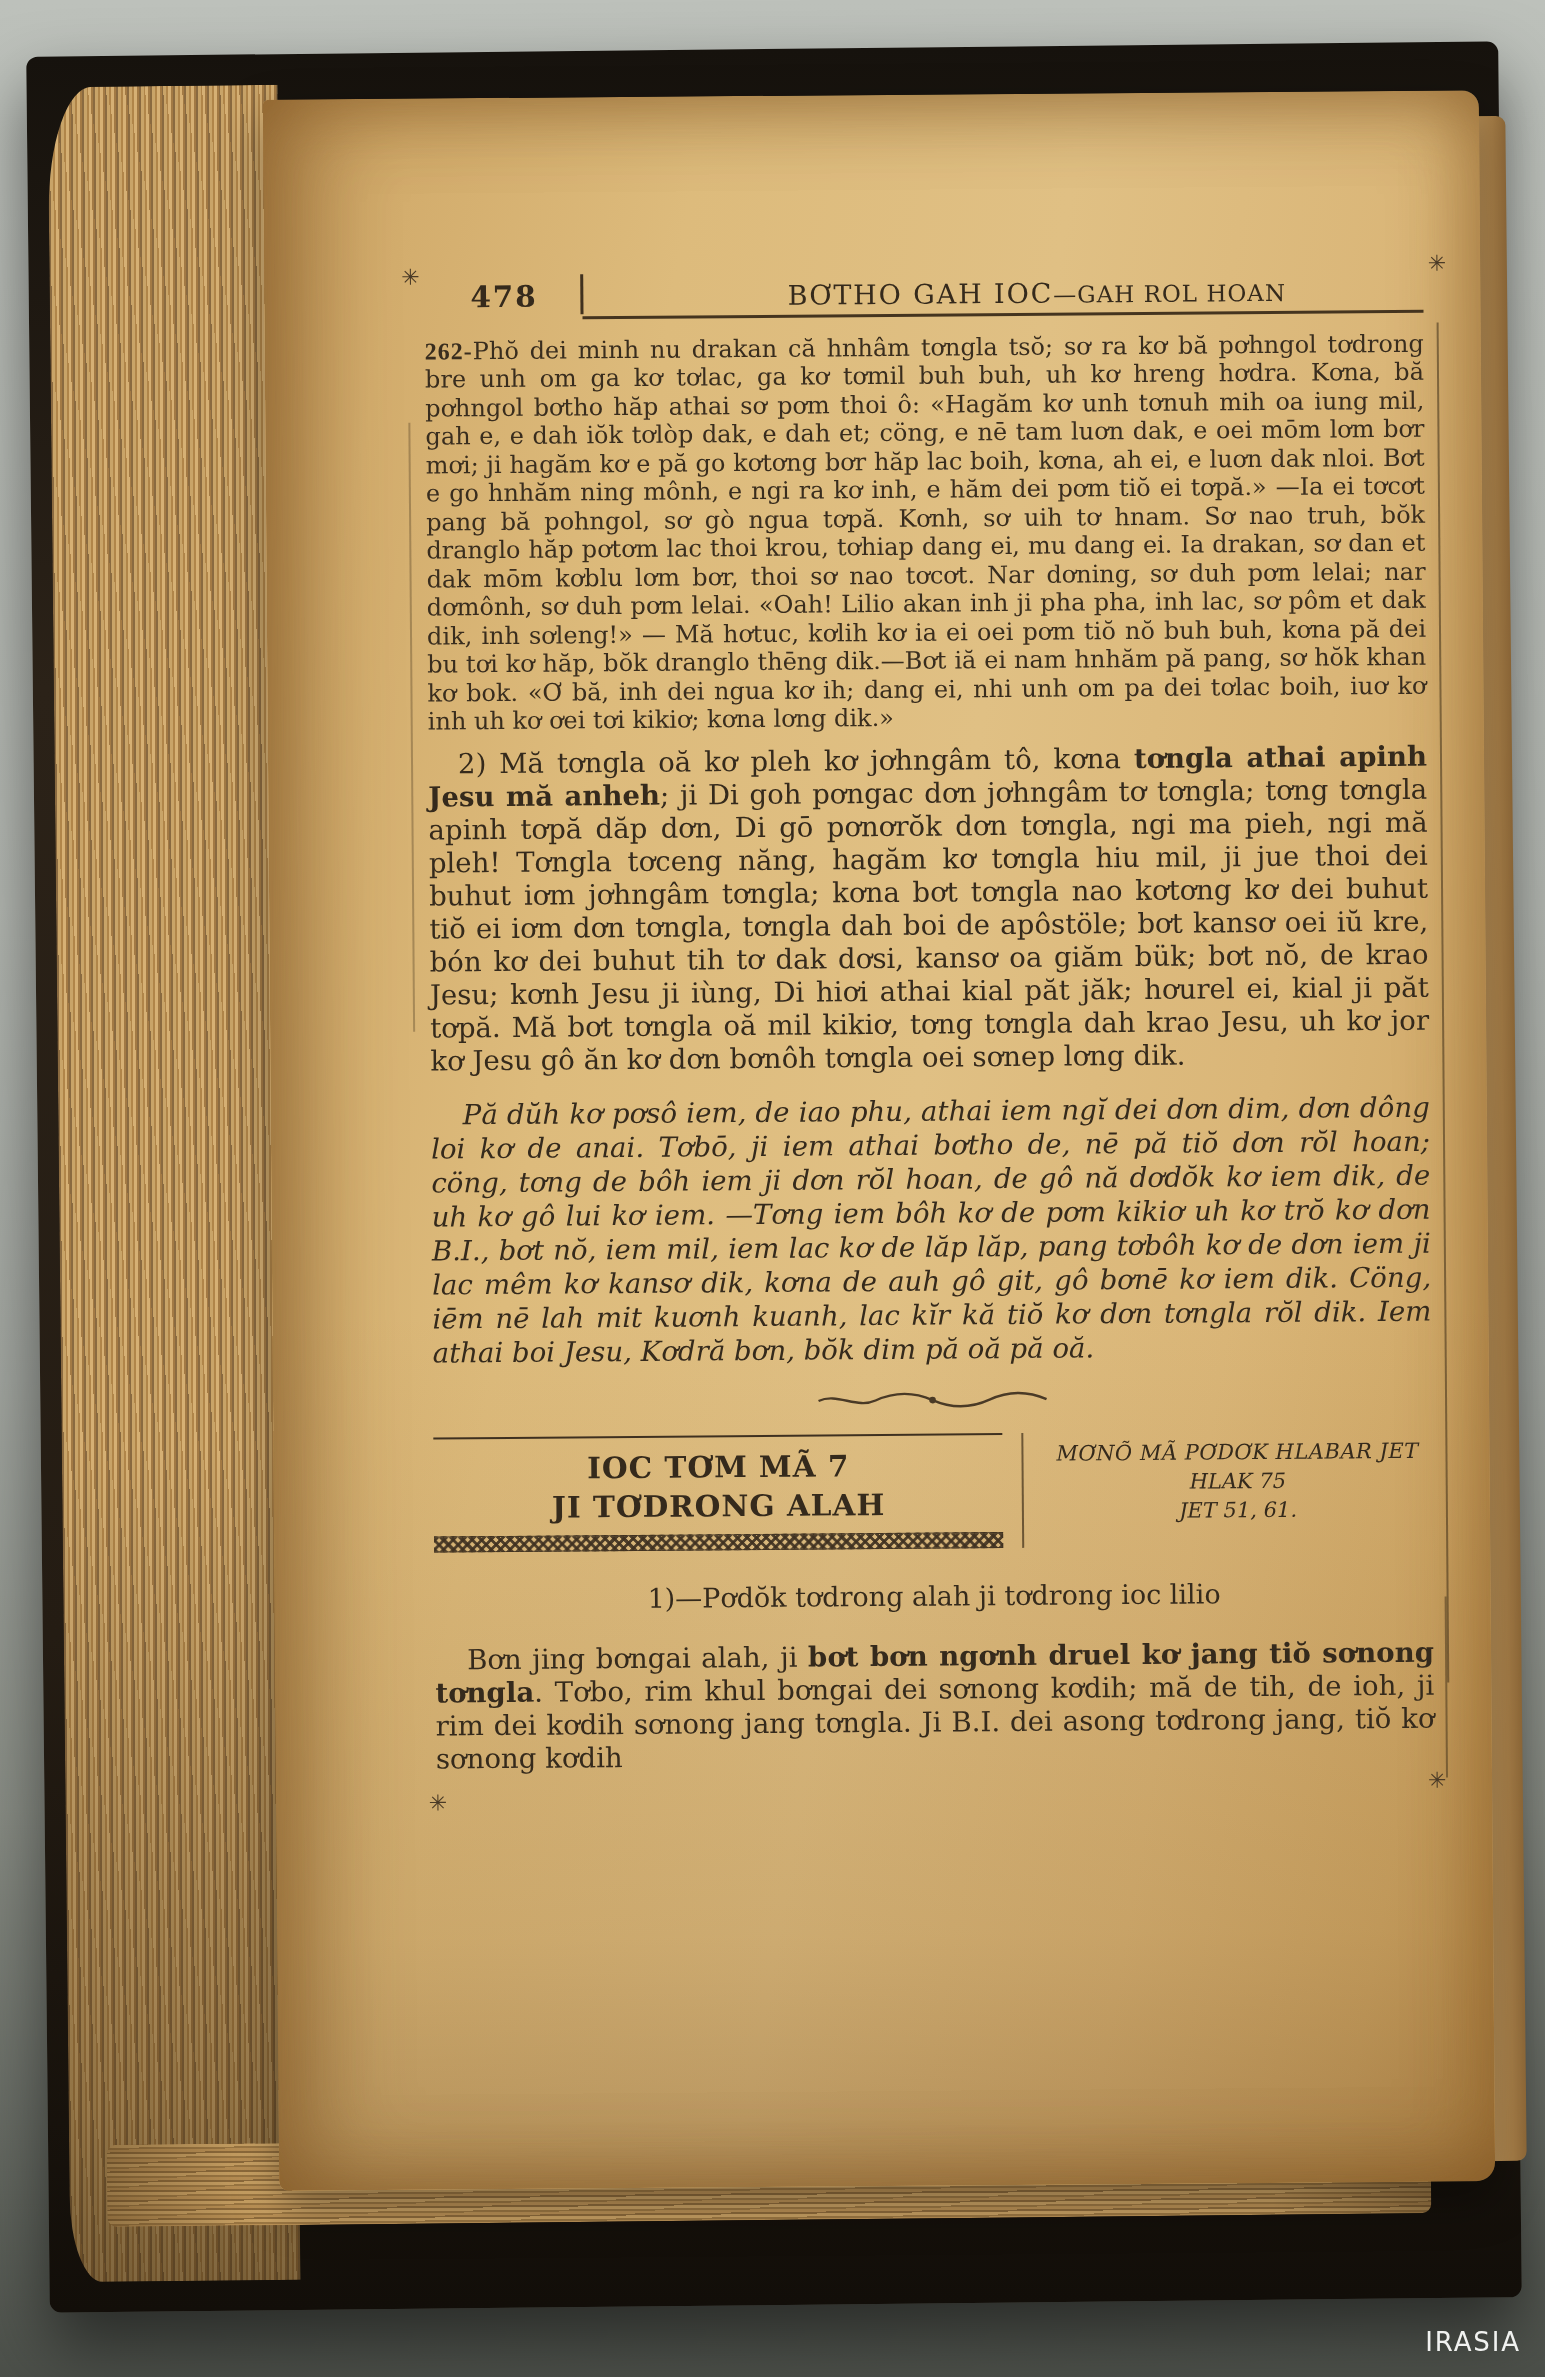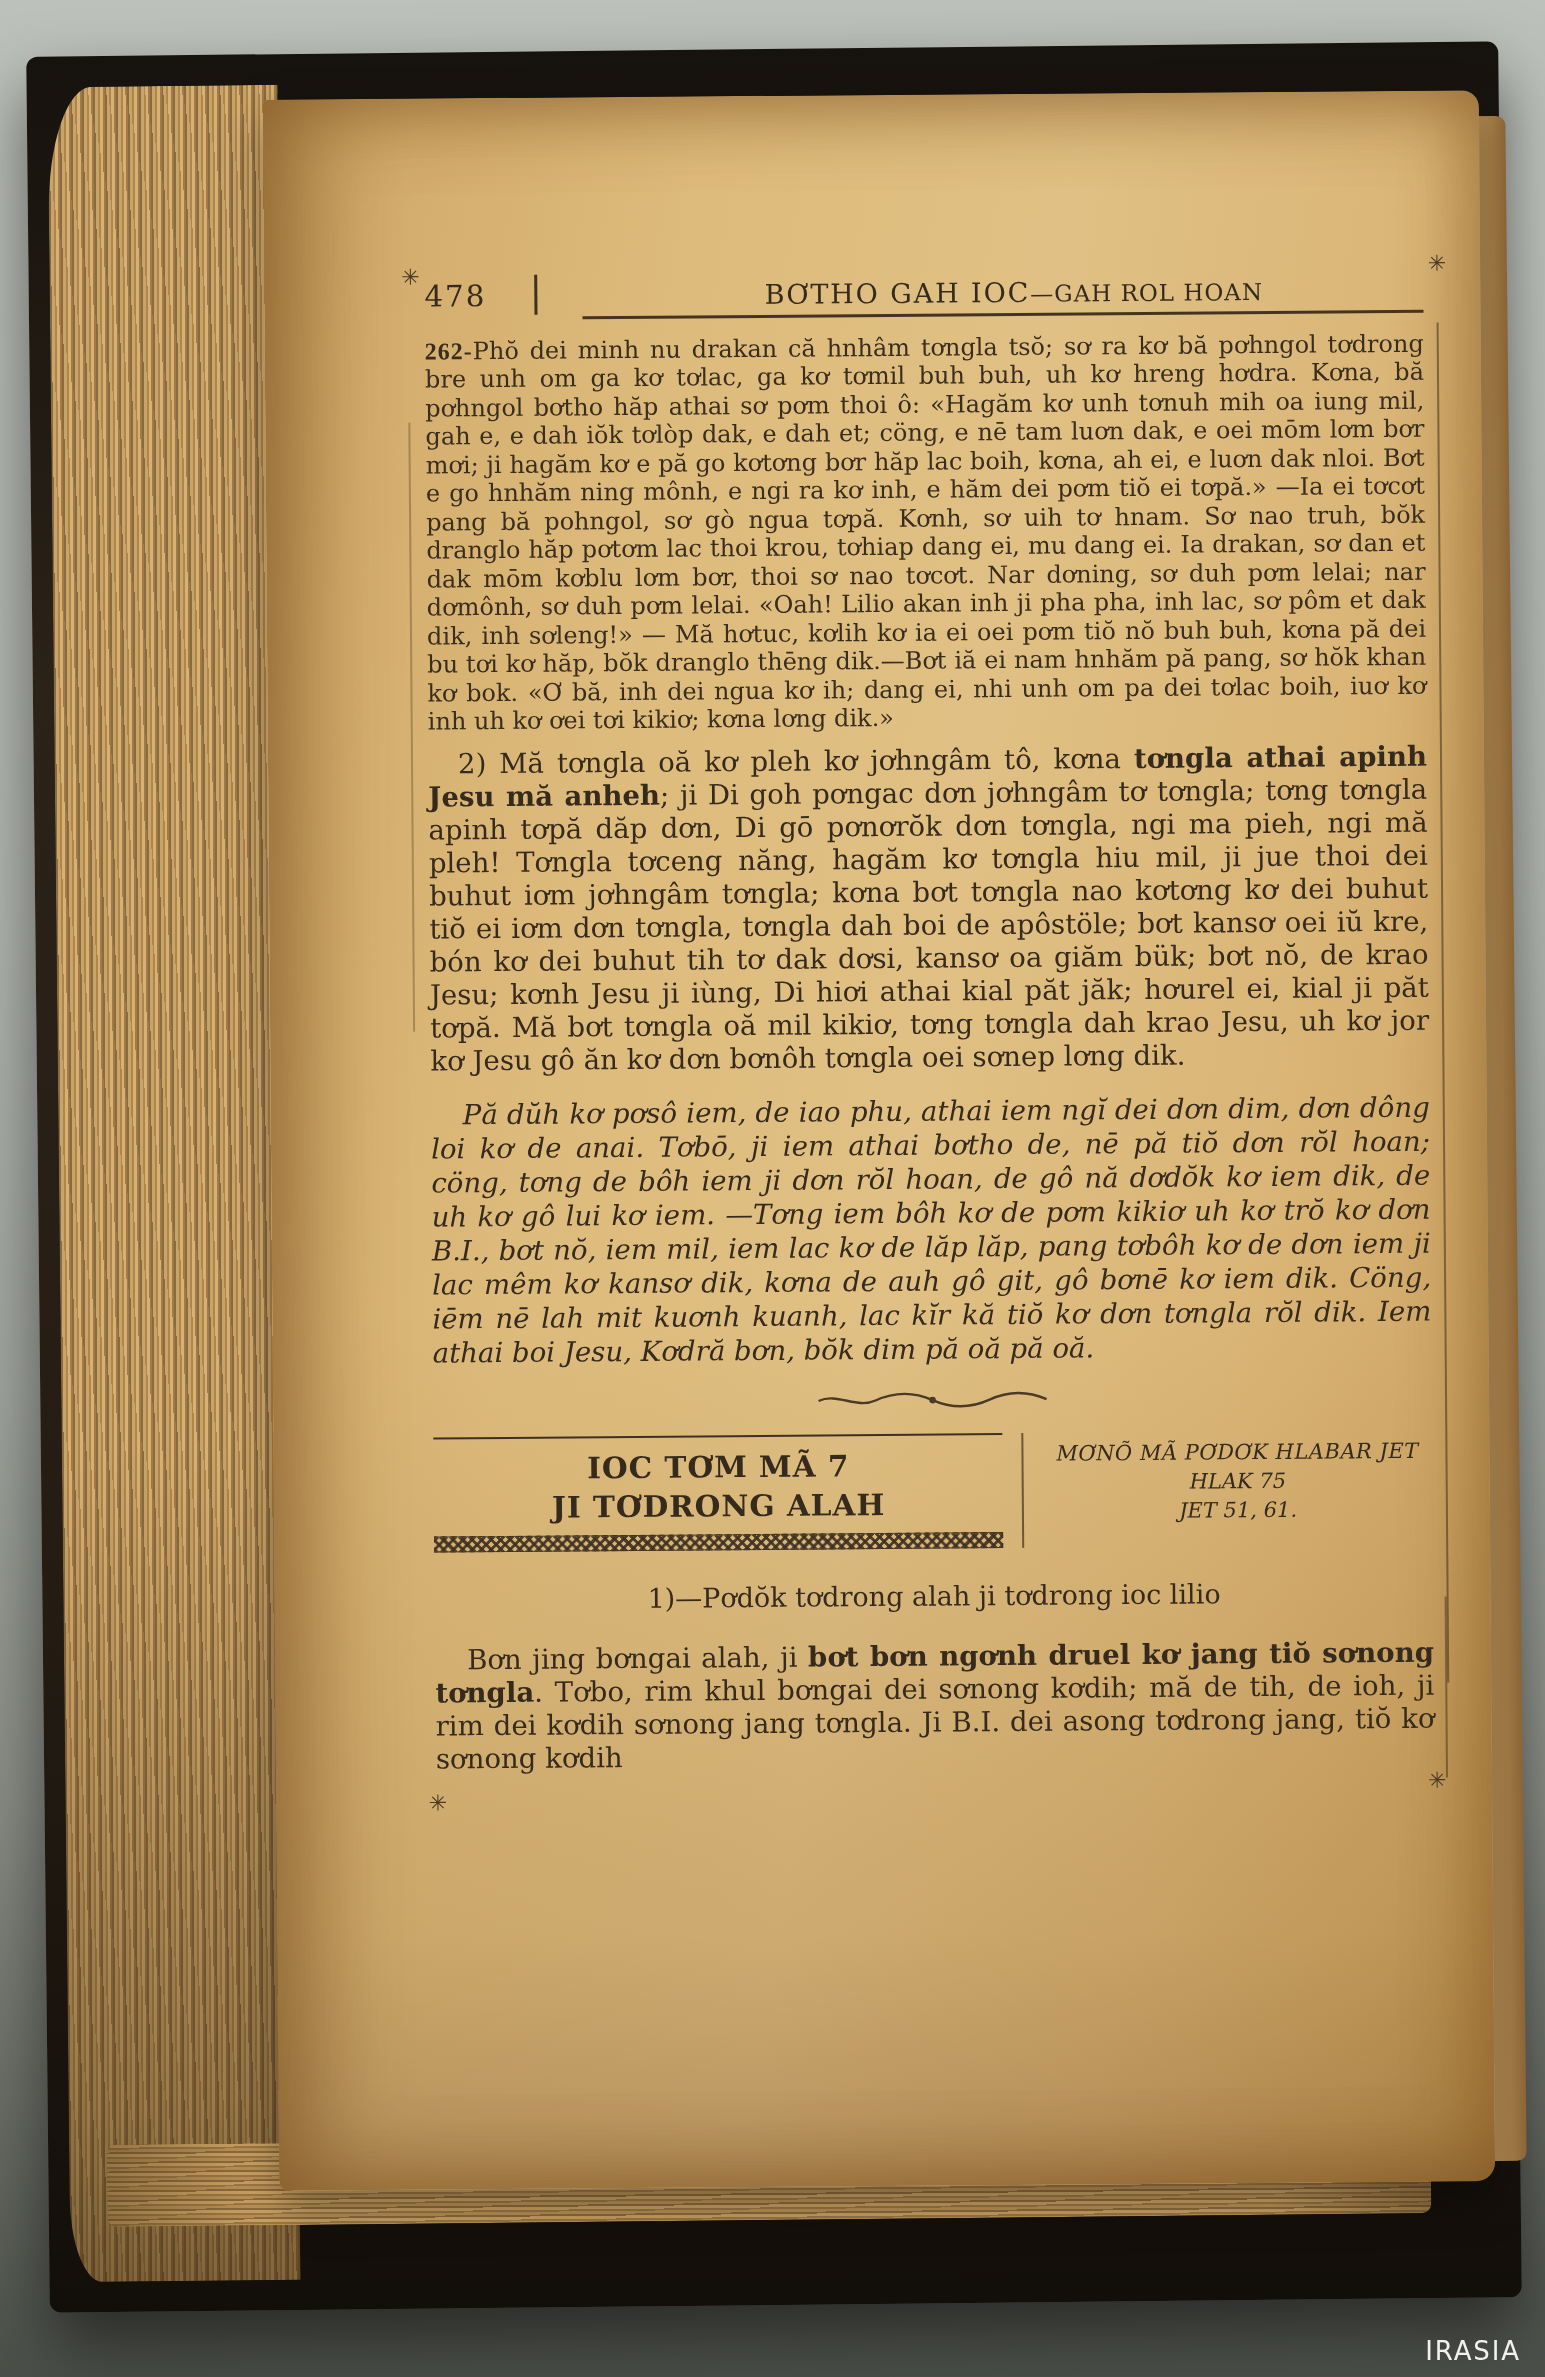--- a/index.html
+++ b/index.html
@@ -62,21 +62,21 @@
 
   
   .corner{position:absolute;font-family:"DejaVu Sans",sans-serif;font-size:22px;color:#4a3a26;}
   .corner.tl{left:-23px;top:-15px;}
   .corner.tr{right:-23px;top:-21px;}
   .corner.bl{left:-7.6px;bottom:-40px;}
   .corner.br{right:-11.4px;bottom:-25px;}
 
   
   .header{display:flex;align-items:baseline;margin:0 0 1.9px;}
-  .pagenum{font-weight:normal;font-size:29.5px;letter-spacing:1.9px;width:110px;}
+  .pagenum{font-weight:bold;font-size:29.5px;letter-spacing:1.9px;margin-left:46px;width:110px;}
   .hbar{width:2.9px;height:40px;background:#40311e;align-self:center;margin-top:-3.8px;}
   .htitle{flex:1;text-align:center;font-size:27px;letter-spacing:1.9px;padding-left:67px;white-space:nowrap;}
   .htitle .hsub{font-size:23px;letter-spacing:1px;}
   .hrule{height:2.9px;background:#44341f;margin:1.9px 0 17px 158px;}
 
   
   p{margin:0;}
   .p262{font-size:24px;line-height:28.5px;text-align:justify;color:#392d1e;margin-bottom:11.4px;}
   .p262 b{letter-spacing:1px;font-family:Liberation Serif, serif;}
   .s2{font-size:27.6px;line-height:33px;text-align:justify;text-indent:30px;margin-bottom:21px;}
@@ -99,21 +99,21 @@
   }
   .secvr{width:1.9px;background:rgba(62,46,24,.7);margin:0 19px;}
   .secnote{flex:1;text-align:center;font-style:italic;padding-top:5.7px;}
   .noteln1{font-size:21px;line-height:30px;letter-spacing:0.5px;}
   .noteln2,.noteln3{font-size:21px;line-height:28.5px;}
 
   .subsec{text-align:center;font-size:27px;margin:3.8px 0 28.5px;}
   .finalp{font-size:27.6px;line-height:33px;text-align:justify;text-indent:32px;}
 
   .watermark{
-    position:absolute;right:25px;bottom:12px;
+    position:absolute;right:25px;bottom:21px;
     font-family:"DejaVu Sans","Liberation Sans",sans-serif;
     font-size:26px;letter-spacing:1.9px;color:#f1f2f0;text-align:right;
   }
 </style>
 </head>
 <body>
 
 <div class="scene">
 
   <div class="book-cover"></div>

